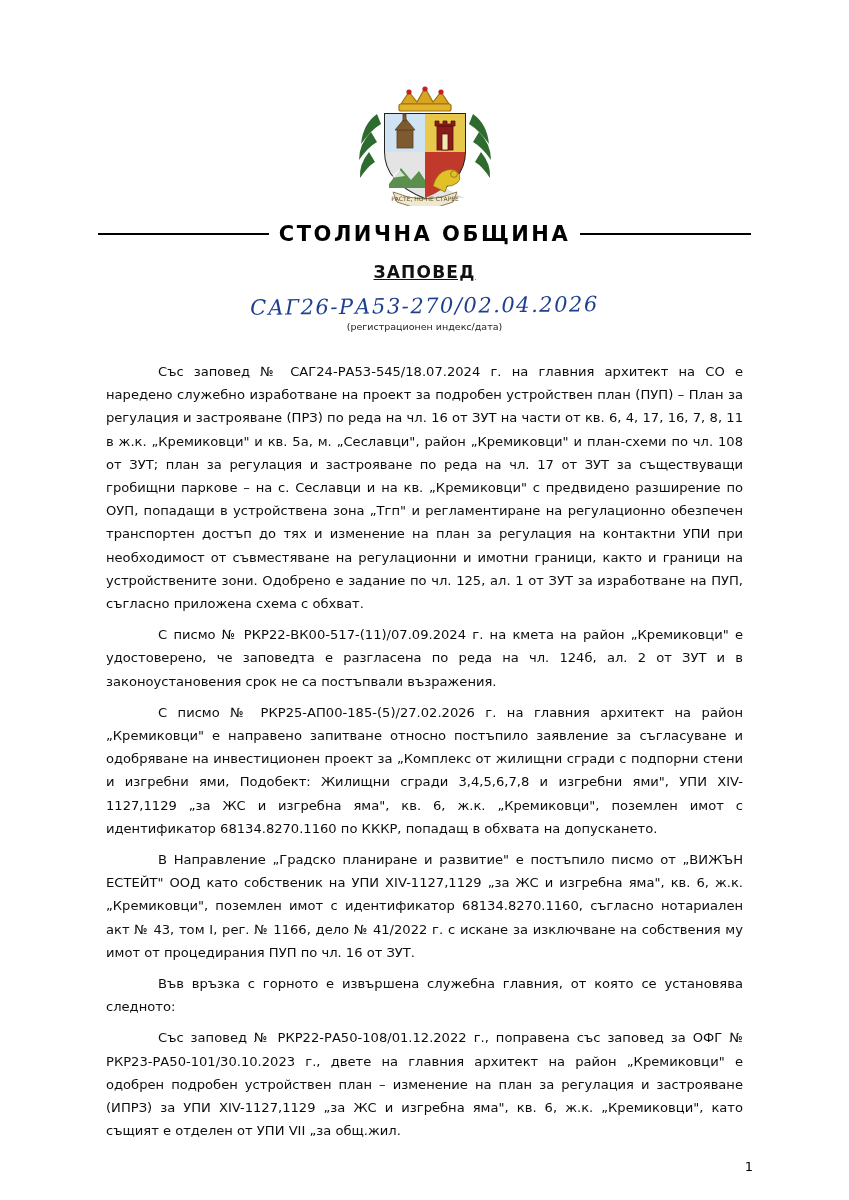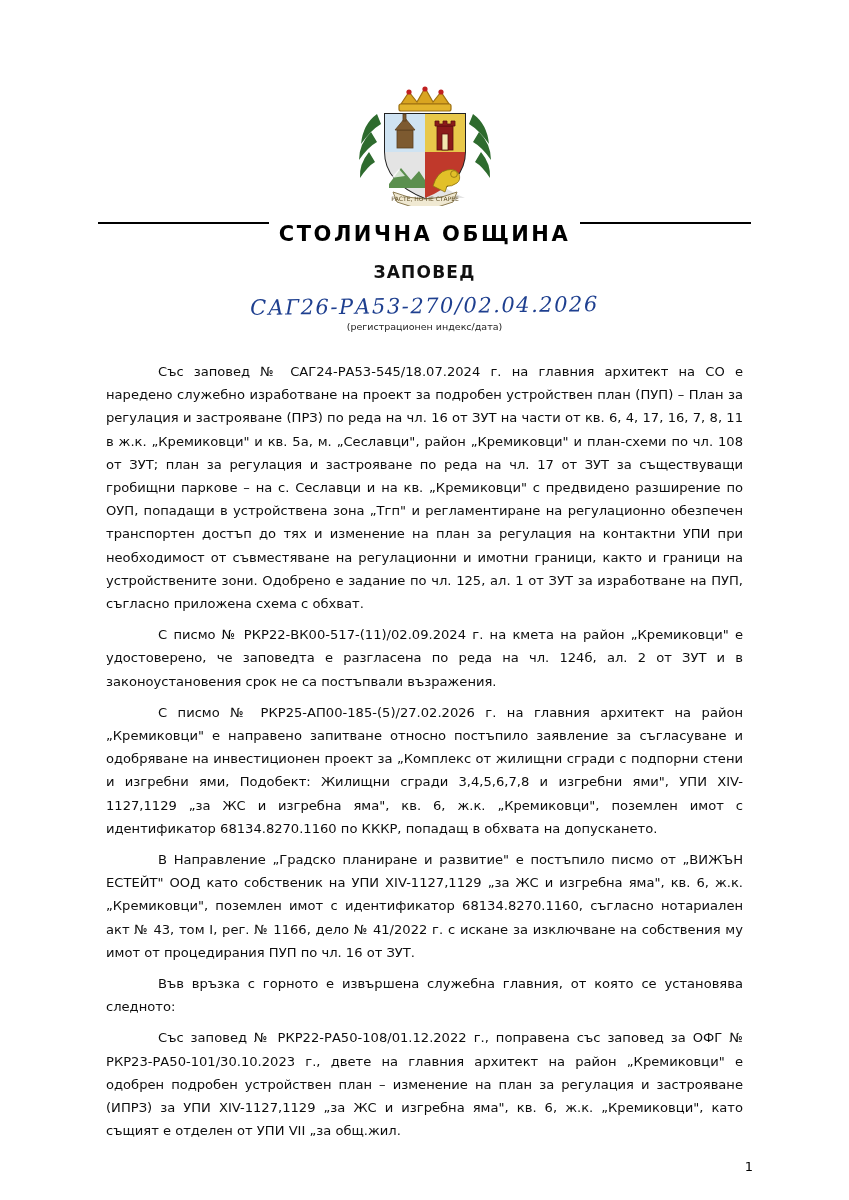--- a/index.html
+++ b/index.html
@@ -34,20 +34,21 @@
     position: relative;
   }
 
   
   .org-line {
     position: absolute;
     top: 222px;
     left: 98px;
     right: 98px;
     display: flex;
+    align-items: center;
     gap: 10px;
   }
   .org-rule {
     flex: 1 1 auto;
     height: 2px;
     background: #000;
   }
   .org-title {
     font-family: "DejaVu Sans", sans-serif;
     font-size: 21px;
@@ -61,20 +62,21 @@
   .doc-title {
     position: absolute;
     top: 262px;
     left: 0;
     right: 0;
     text-align: center;
     font-size: 17px;
     font-weight: bold;
     letter-spacing: 1.2px;
     color: #111;
+    text-decoration: underline;
   }
 
   
   .reg-number {
     position: absolute;
     top: 294px;
     left: 0;
     right: 0;
     text-align: center;
     font-family: "DejaVu Serif", serif;
@@ -188,21 +190,21 @@
     <span class="org-rule"></span>
   </div>
 
   <div class="doc-title">ЗАПОВЕД</div>
 
   <div class="reg-number">САГ26-РА53-270/02.04.2026</div>
   <div class="reg-caption">(регистрационен индекс/дата)</div>
 
   <div class="body-text">
     <p>Със заповед № САГ24-РА53-545/18.07.2024 г. на главния архитект на СО е наредено служебно изработване на проект за подробен устройствен план (ПУП) – План за регулация и застрояване (ПРЗ) по реда на чл. 16 от ЗУТ на части от кв. 6, 4, 17, 16, 7, 8, 11 в ж.к. „Кремиковци" и кв. 5а, м. „Сеславци", район „Кремиковци" и план-схеми по чл. 108 от ЗУТ; план за регулация и застрояване по реда на чл. 17 от ЗУТ за съществуващи гробищни паркове – на с. Сеславци и на кв. „Кремиковци" с предвидено разширение по ОУП, попадащи в устройствена зона „Тгп" и регламентиране на регулационно обезпечен транспортен достъп до тях и изменение на план за регулация на контактни УПИ при необходимост от съвместяване на регулационни и имотни граници, както и граници на устройствените зони. Одобрено е задание по чл. 125, ал. 1 от ЗУТ за изработване на ПУП, съгласно приложена схема с обхват.</p>
-    <p>С писмо № РКР22-ВК00-517-(11)/02.09.2024 г. на кмета на район „Кремиковци" е удостоверено, че заповедта е разгласена по реда на чл. 124б, ал. 2 от ЗУТ и в законоустановения срок не са постъпвали възражения.</p>
+    <p>С писмо № РКР22-ВК00-517-(11)/07.09.2024 г. на кмета на район „Кремиковци" е удостоверено, че заповедта е разгласена по реда на чл. 124б, ал. 2 от ЗУТ и в законоустановения срок не са постъпвали възражения.</p>
     <p>С писмо № РКР25-АП00-185-(5)/27.02.2026 г. на главния архитект на район „Кремиковци" е направено запитване относно постъпило заявление за съгласуване и одобряване на инвестиционен проект за „Комплекс от жилищни сгради с подпорни стени и изгребни ями, Подобект: Жилищни сгради 3,4,5,6,7,8 и изгребни ями", УПИ XIV-1127,1129 „за ЖС и изгребна яма", кв. 6, ж.к. „Кремиковци", поземлен имот с идентификатор 68134.8270.1160 по КККР, попадащ в обхвата на допускането.</p>
     <p>В Направление „Градско планиране и развитие" е постъпило писмо от „ВИЖЪН ЕСТЕЙТ" ООД като собственик на УПИ XIV-1127,1129 „за ЖС и изгребна яма", кв. 6, ж.к. „Кремиковци", поземлен имот с идентификатор 68134.8270.1160, съгласно нотариален акт № 43, том I, рег. № 1166, дело № 41/2022 г. с искане за изключване на собствения му имот от процедирания ПУП по чл. 16 от ЗУТ.</p>
     <p>Във връзка с горното е извършена служебна главния, от която се установява следното:</p>
     <p>Със заповед № РКР22-РА50-108/01.12.2022 г., поправена със заповед за ОФГ № РКР23-РА50-101/30.10.2023 г., двете на главния архитект на район „Кремиковци" е одобрен подробен устройствен план – изменение на план за регулация и застрояване (ИПРЗ) за УПИ XIV-1127,1129 „за ЖС и изгребна яма", кв. 6, ж.к. „Кремиковци", като същият е отделен от УПИ VII „за общ.жил.</p>
   </div>
 
   <div class="page-number">1</div>
 
 </div>
 

